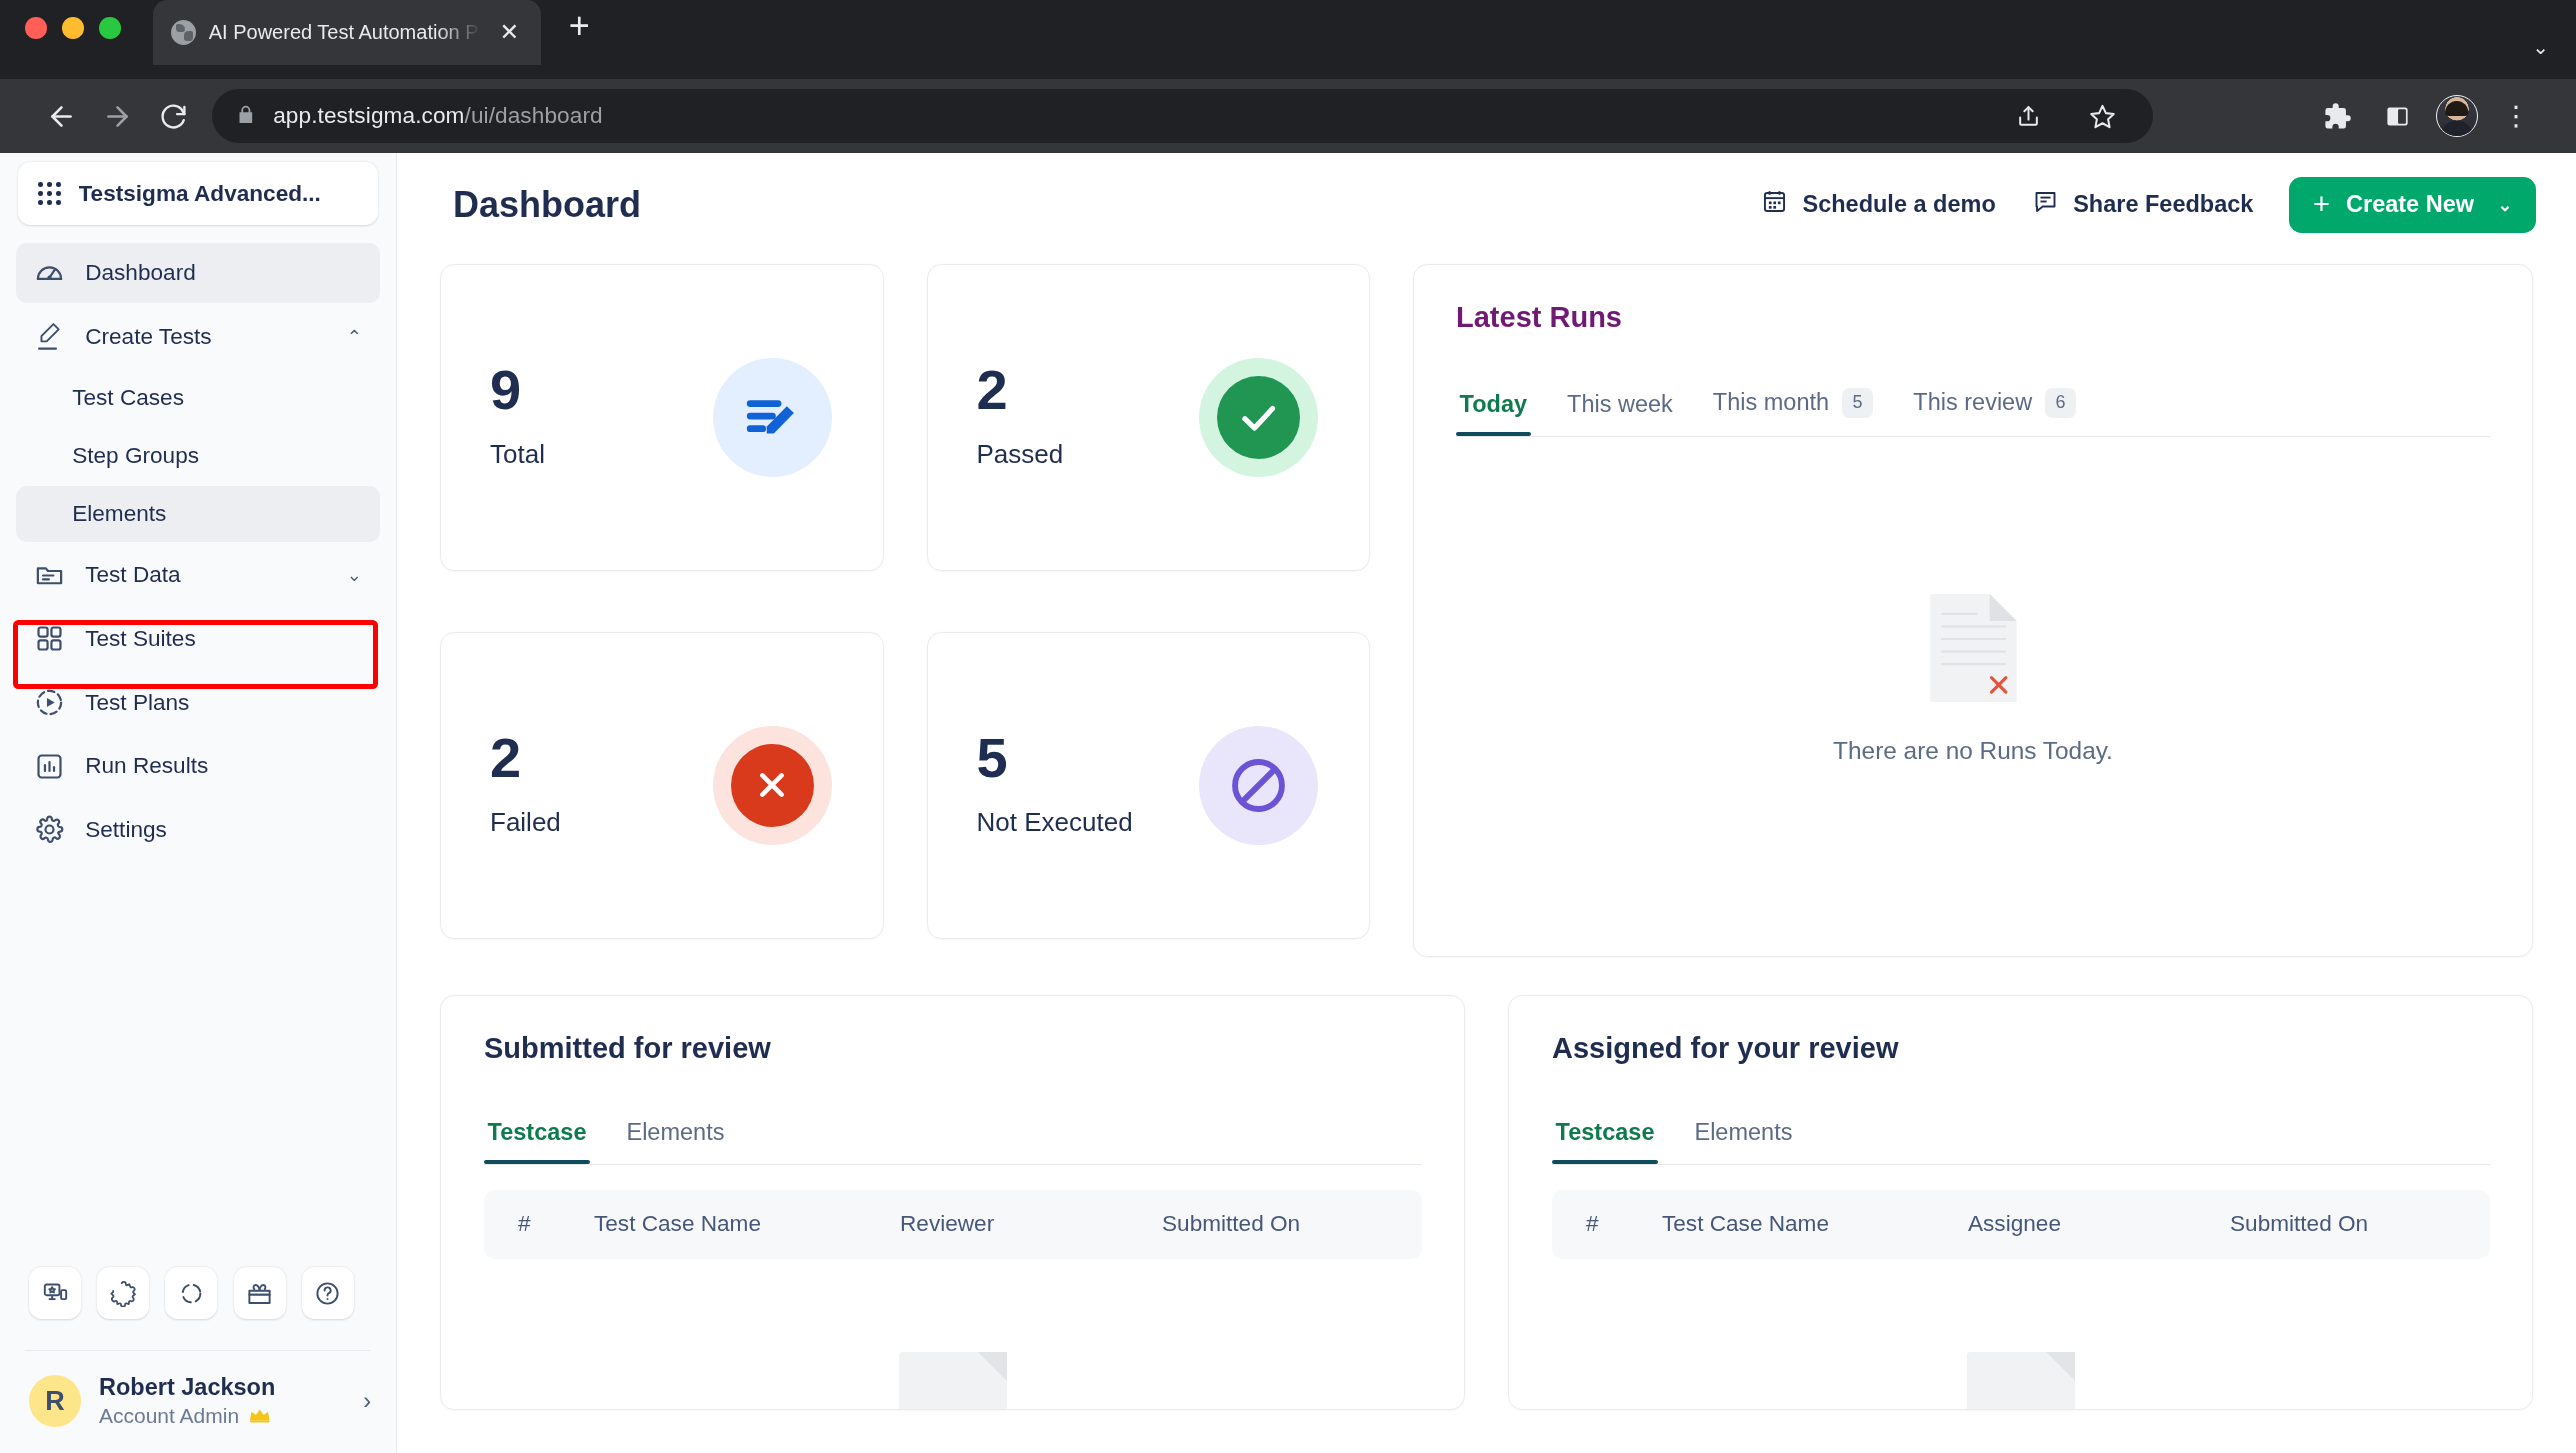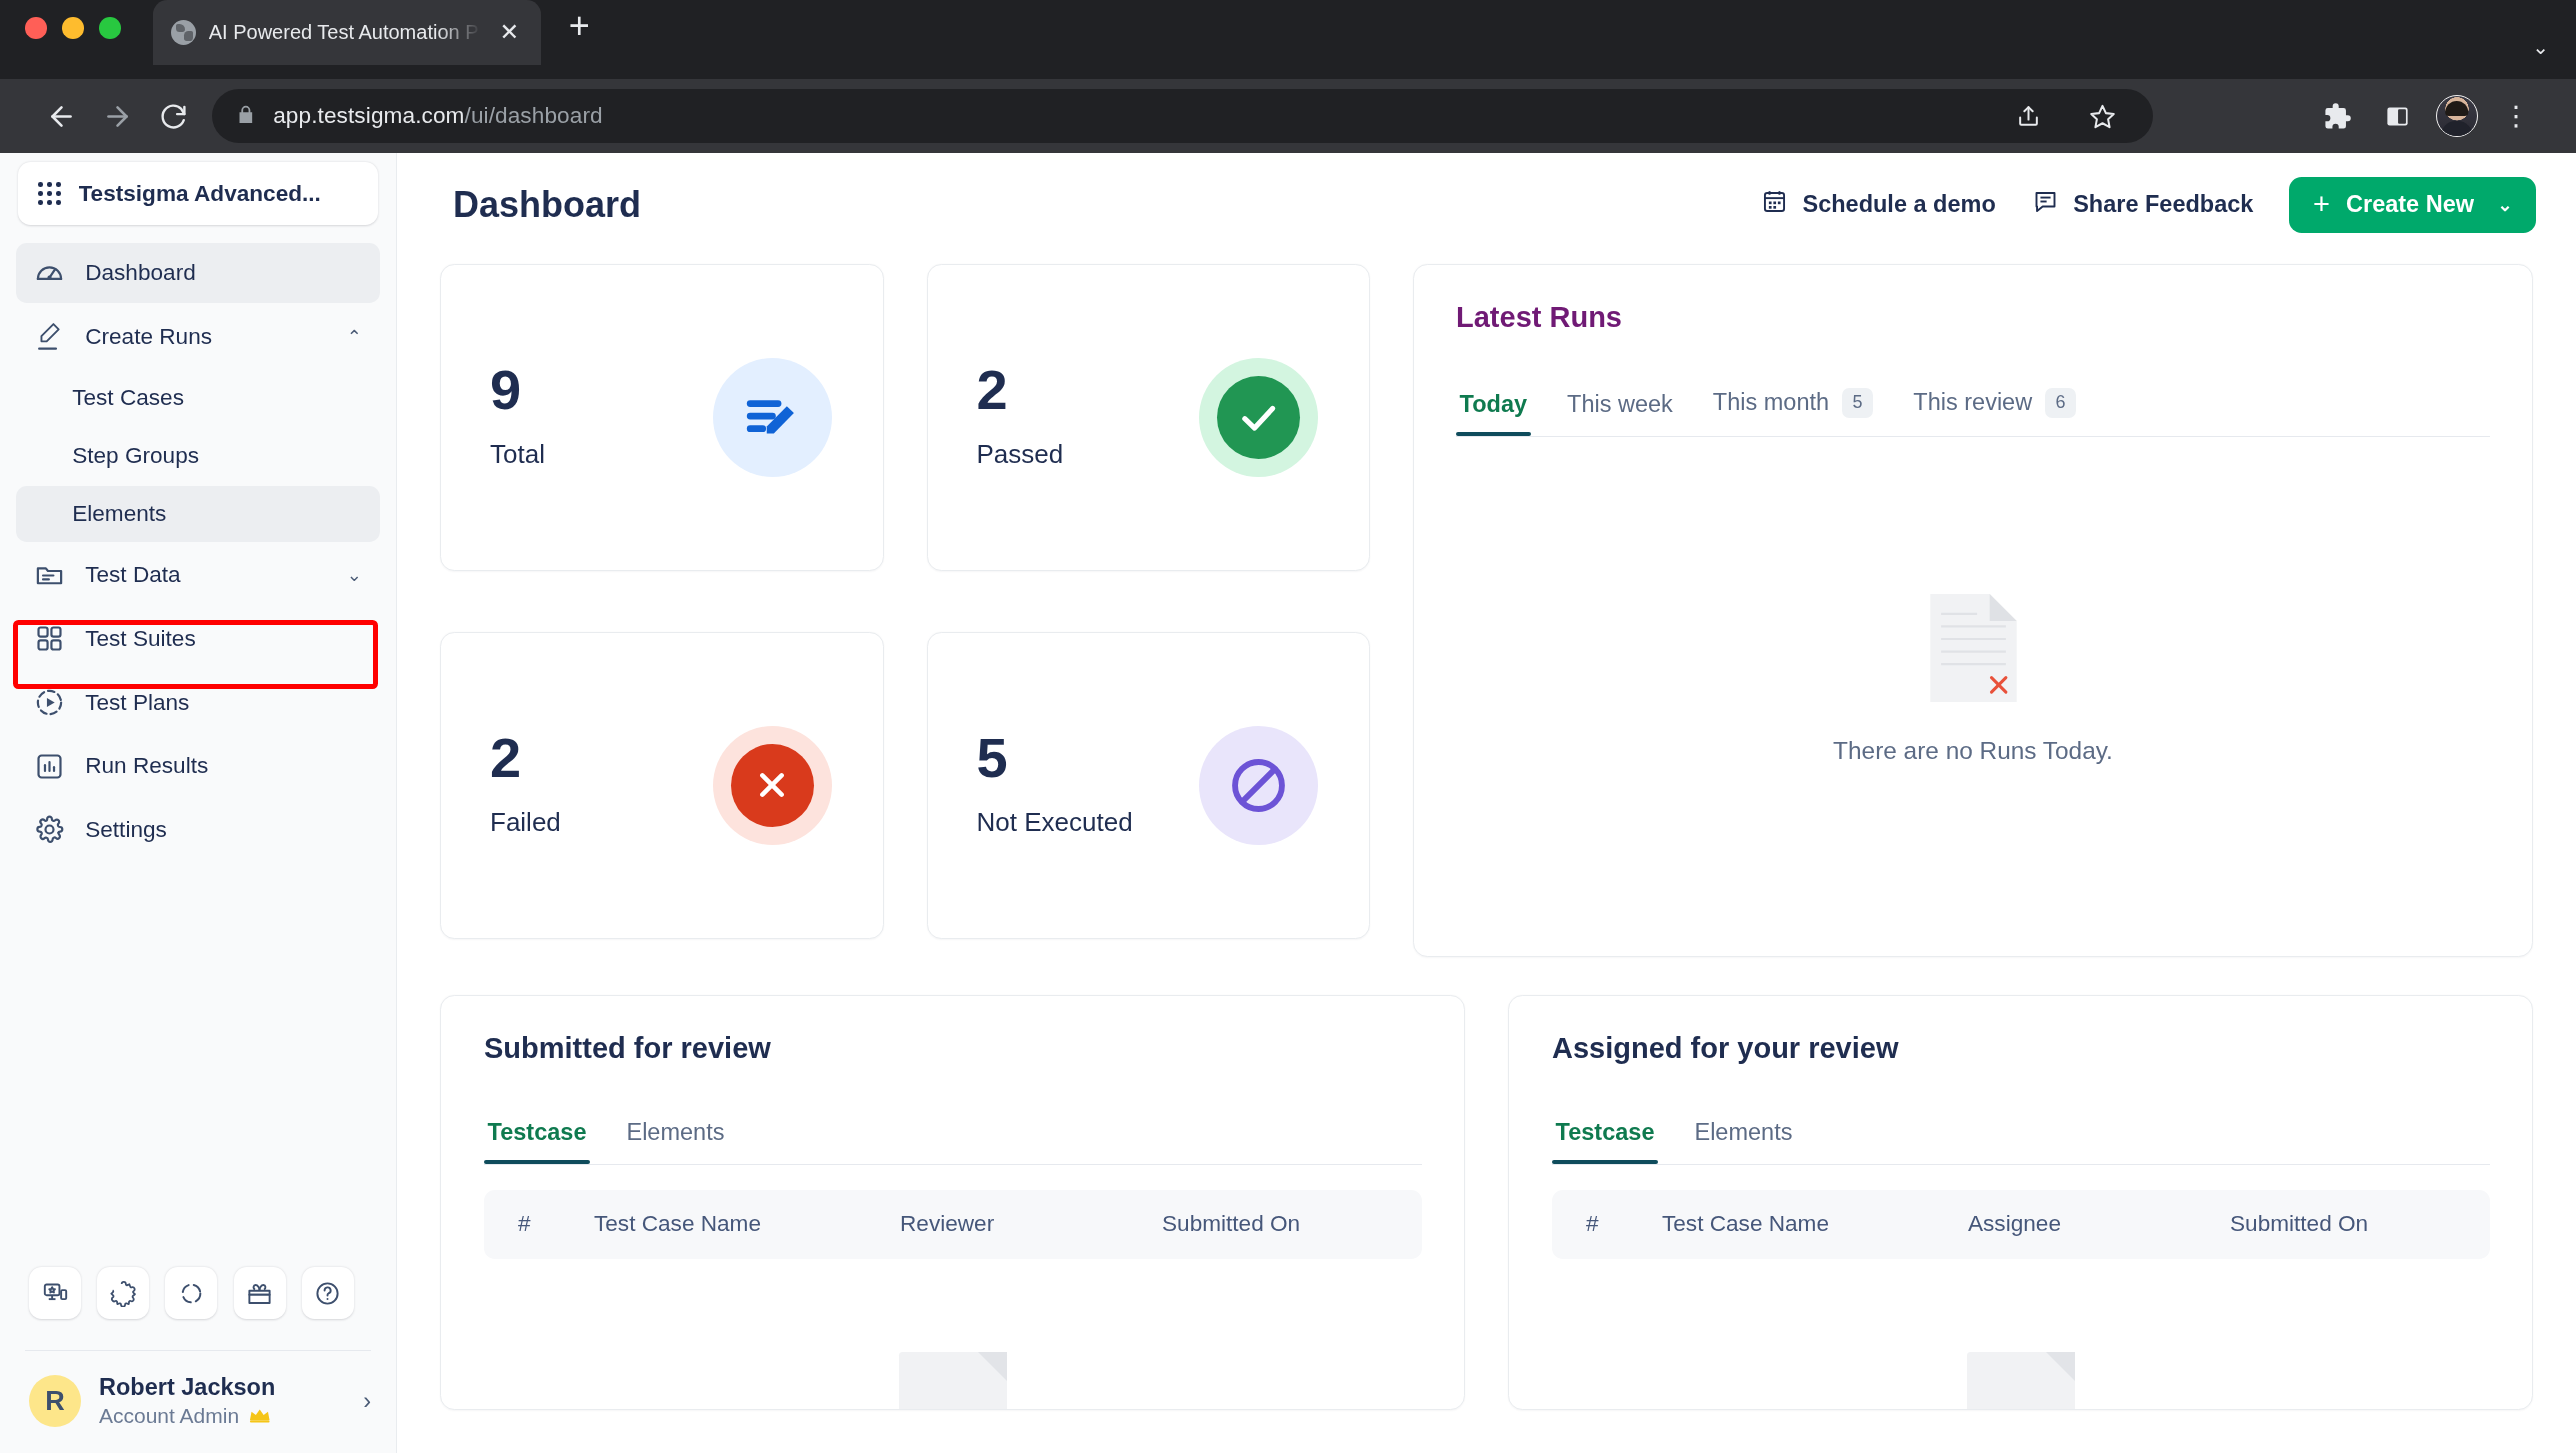--- a/index.html
+++ b/index.html
@@ -335,21 +335,21 @@
           <span>Dashboard</span>
         </div>
 
         <div class="nav-item">
           <span class="ico">
             <svg viewBox="0 0 24 24" fill="none" stroke="currentColor" stroke-width="1.7" stroke-linecap="round" stroke-linejoin="round">
                 <path d="M15.5 3.8l4.7 4.7L9.4 19.3H4.7v-4.7z" transform="scale(.86) translate(2 -1)"></path>
                 <line x1="4" y1="21.4" x2="17" y2="21.4"></line>
               </svg>
           </span>
-          <span>Create Runs</span>
+          <span>Create Tests</span>
           <span class="chev">⌃</span>
         </div>
 
         <div class="nav-sub">
           <span>Test Cases</span>
         </div>
         <div class="nav-sub">
           <span>Step Groups</span>
         </div>
         <div class="nav-sub highlighted" style="position:relative;">

